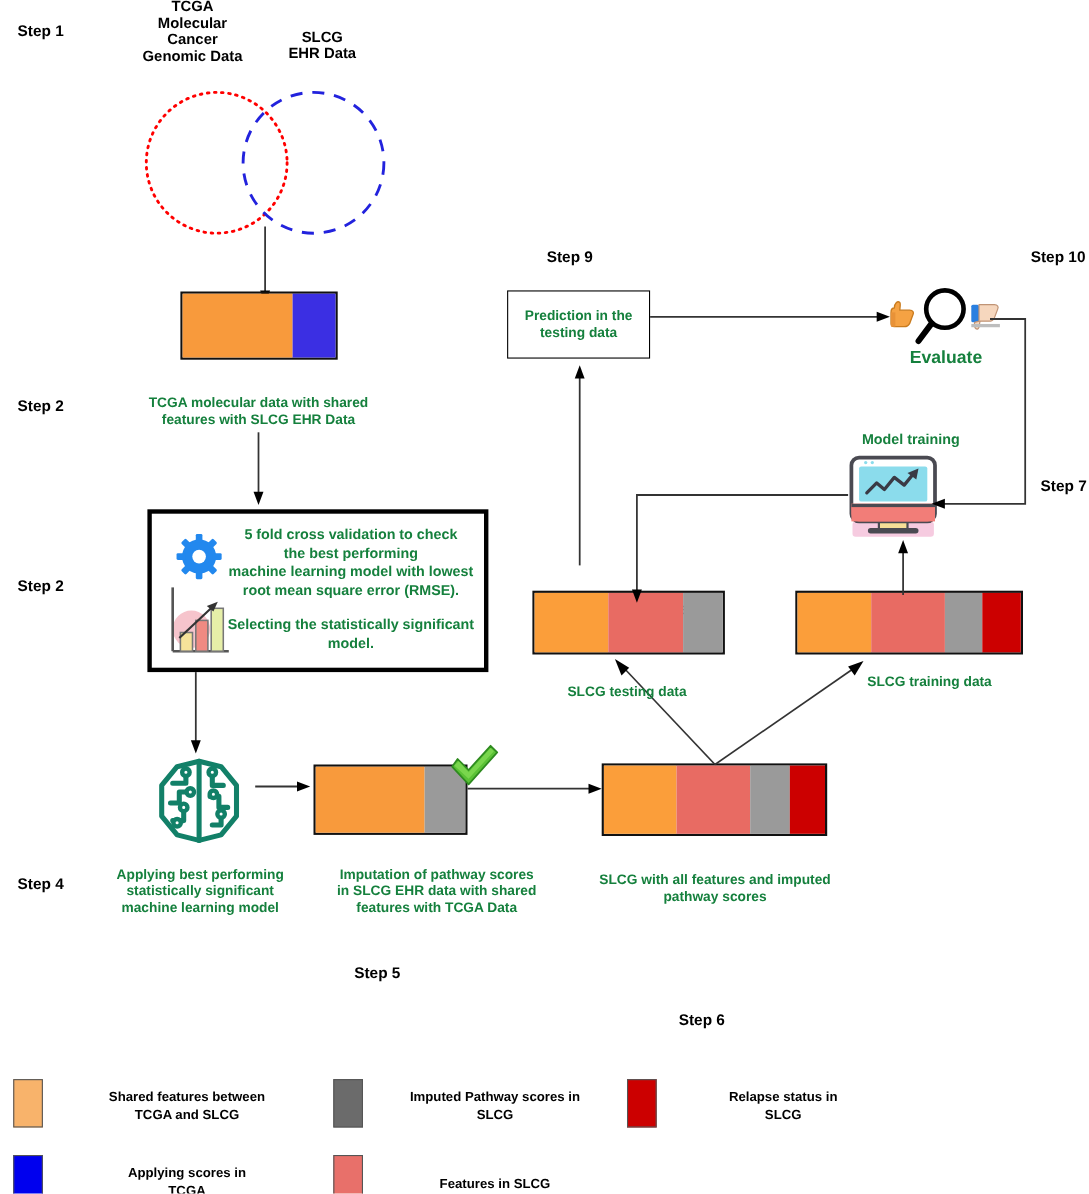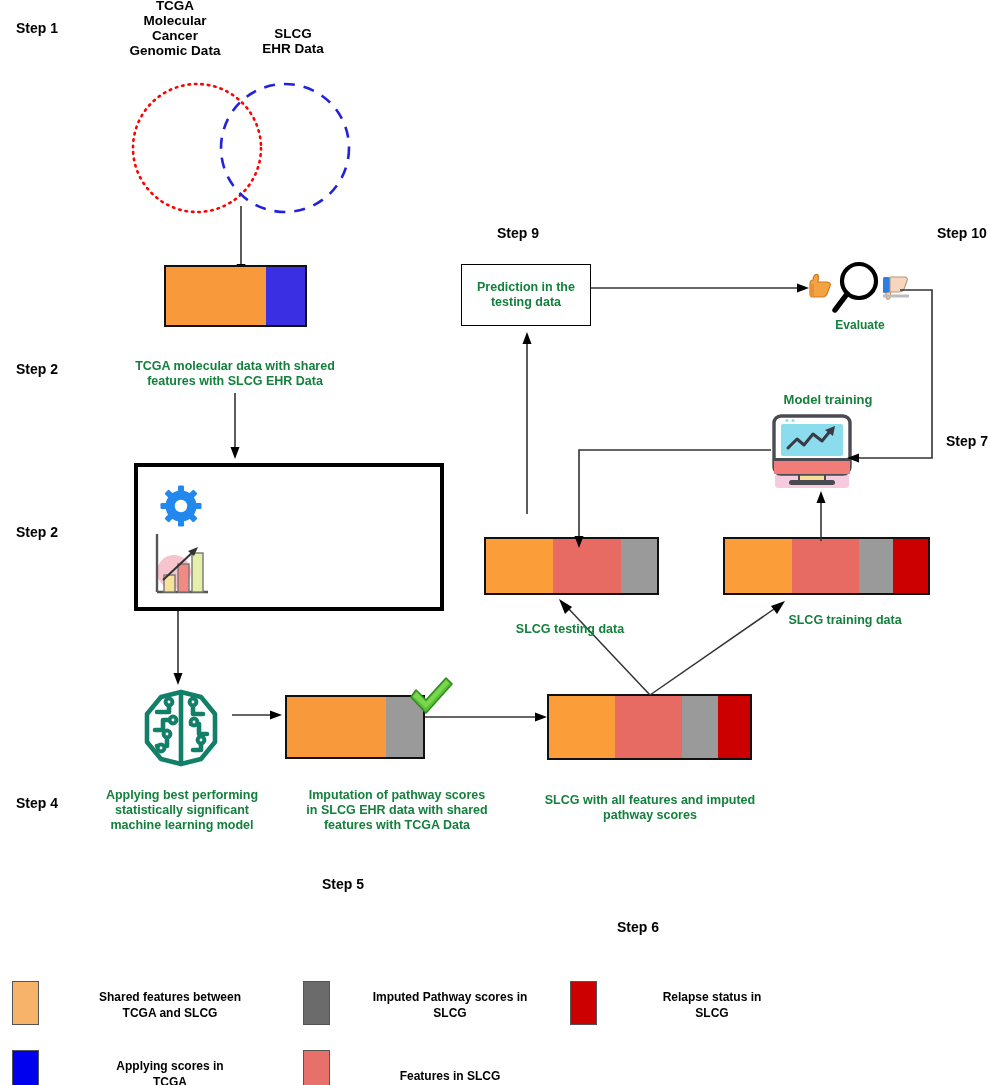--- a/index.html
+++ b/index.html
@@ -86,20 +86,29 @@
   <svg class="abs" style="left:12px;top:63px;" width="62" height="68" viewBox="0 0 62 68">
     <circle cx="24" cy="42" r="17" fill="#F6C4CC"></circle>
     <line x1="7" y1="4" x2="7" y2="62" stroke="#555" stroke-width="2.4"></line>
     <line x1="7" y1="62" x2="58" y2="62" stroke="#555" stroke-width="2.4"></line>
     <rect x="14" y="45" width="11" height="17" fill="#F6E29A" stroke="#777" stroke-width="1.4"></rect>
     <rect x="28" y="34" width="11" height="28" fill="#F08A82" stroke="#777" stroke-width="1.4"></rect>
     <rect x="42" y="23" width="11" height="39" fill="#E6EFA8" stroke="#777" stroke-width="1.4"></rect>
     <line x1="13" y1="50" x2="45" y2="20" stroke="#333" stroke-width="2"></line>
     <polygon points="48,17 38,21 44,26" fill="#333"></polygon>
   </svg>
+  <div class="abs cap" style="left:60px;top:10px;width:242px;font-size:13px;line-height:17px;">
+    <div>5 fold cross validation to check</div>
+    <div>the best performing</div>
+    <div>machine learning model with lowest</div>
+    <div>root mean square error (RMSE).</div>
+    <div style="height:14px;"></div>
+    <div>Selecting the statistically significant</div>
+    <div>model.</div>
+  </div>
 </div>
 
 <svg class="abs" style="left:168px;top:611px;" width="20" height="80">
   <line x1="10" y1="0" x2="10" y2="66" stroke="#333" stroke-width="1.6"></line>
   <polygon points="10,74 5.5,62 14.5,62" fill="#000"></polygon>
 </svg>
 
 <svg class="abs" style="left:137px;top:684px;" width="88" height="88" viewBox="0 0 88 88">
   <g fill="none" stroke="#128068" stroke-width="4.6" stroke-linejoin="round" stroke-linecap="round">
     <path d="M44 8 L24 13 L10 30 L10 58 L24 75 L44 80 L64 75 L78 58 L78 30 L64 13 Z"></path>
@@ -238,21 +247,21 @@
     <circle cx="54" cy="23" r="17" fill="none" stroke="#000" stroke-width="4.2"></circle>
     <line x1="42" y1="36" x2="30" y2="52" stroke="#000" stroke-width="5.4" stroke-linecap="round"></line>
   </g>
 
   <g>
     <rect x="78" y="19" width="7" height="16" rx="1.5" fill="#2A7FE0"></rect>
     <path d="M85 19 L99 19 C102 19 103 21 102 23 L99 31 C98 33 96 34 94 34 L86 34 C85 36 86 40 84 41 C82 42 80 39 81 35 L85 34 Z" fill="#F6D7BE" stroke="#C09476" stroke-width="1.1" stroke-linejoin="round"></path>
     <line x1="78" y1="38" x2="104" y2="38" stroke="#BDBDBD" stroke-width="3"></line>
   </g>
 </svg>
-<div class="abs cap" style="left:820px;top:318px;width:80px;font-size:12px;">Evaluate</div>
+<div class="abs cap" style="left:820px;top:318px;width:80px;font-size:16px;">Evaluate</div>
 
 <svg class="abs" style="left:900px;top:288px;" width="50" height="185">
   <polyline points="0,2 32,2 32,170 -45,170" fill="none" stroke="#333" stroke-width="1.6"></polyline>
   <polygon points="-53,170 -41,165.5 -41,174.5" fill="#000"></polygon>
 </svg>
 
 <div class="abs" style="left:0px;top:975px;width:930px;height:110px;">
   <div class="abs legend-sw" style="left:12px;top:6px;width:27px;height:44px;background:#F8B36B;"></div>
   <div class="abs legend-txt" style="left:55px;top:14px;width:230px;">
     <div>Shared features between</div>

